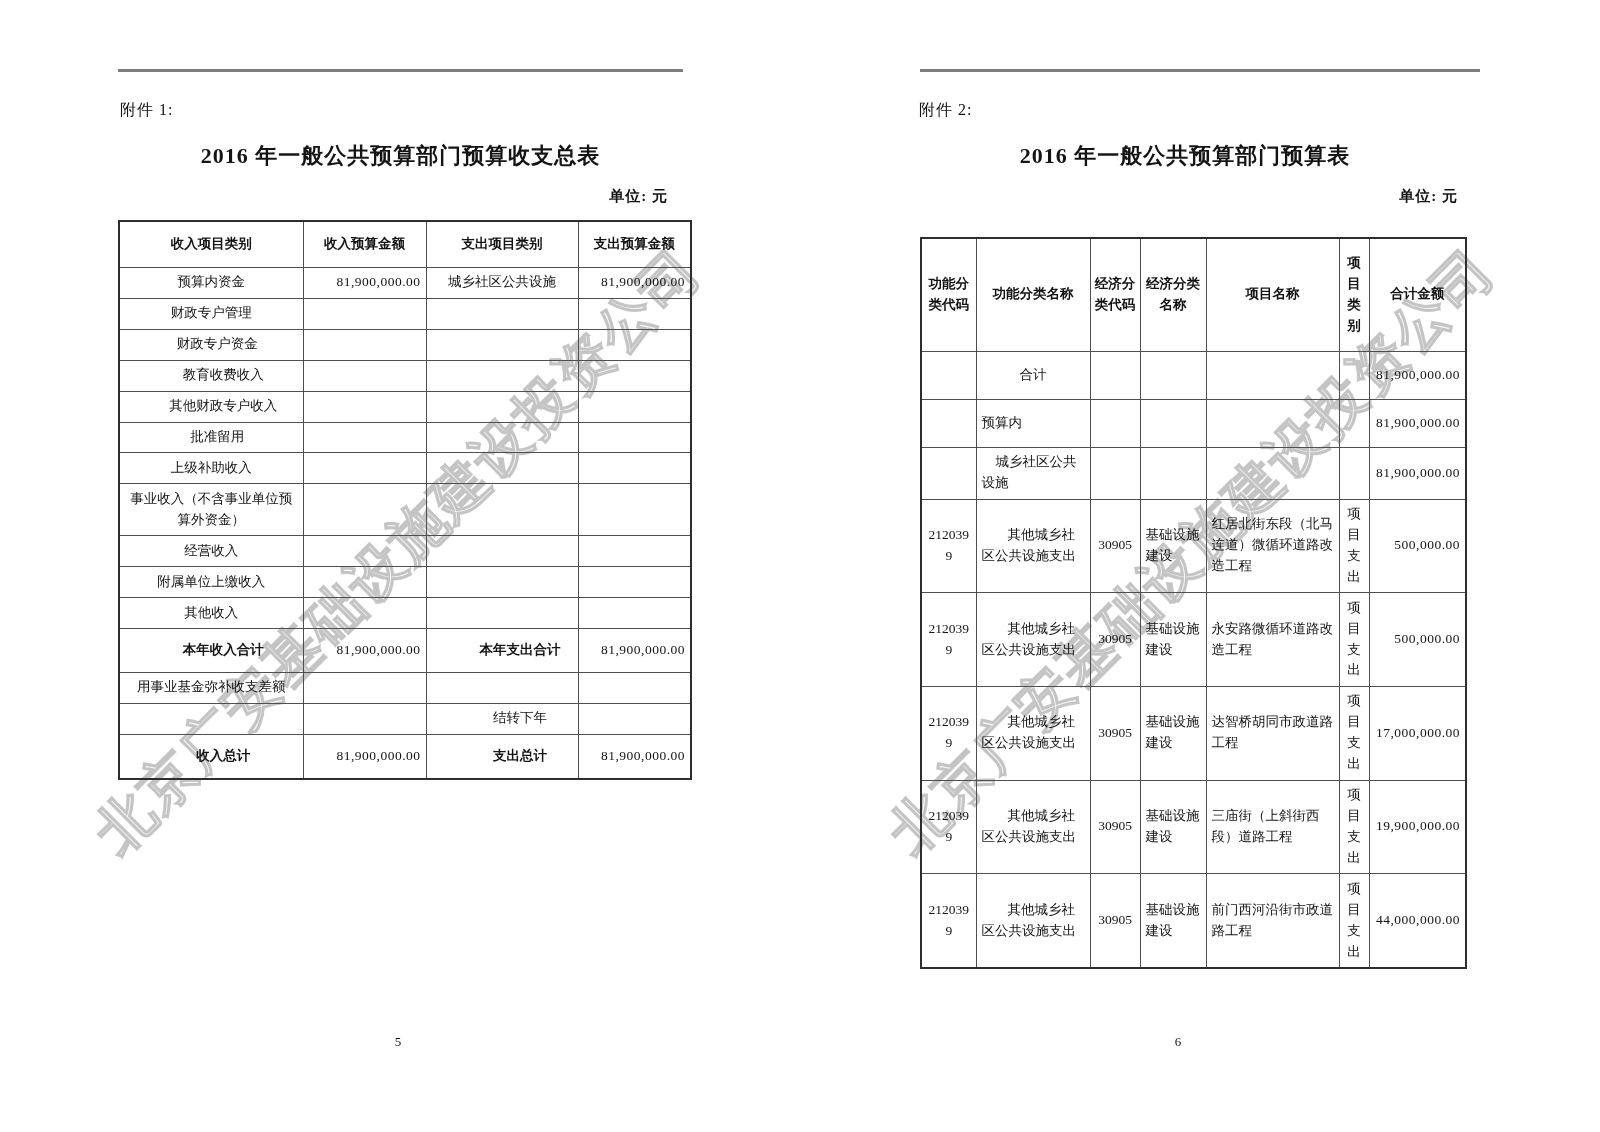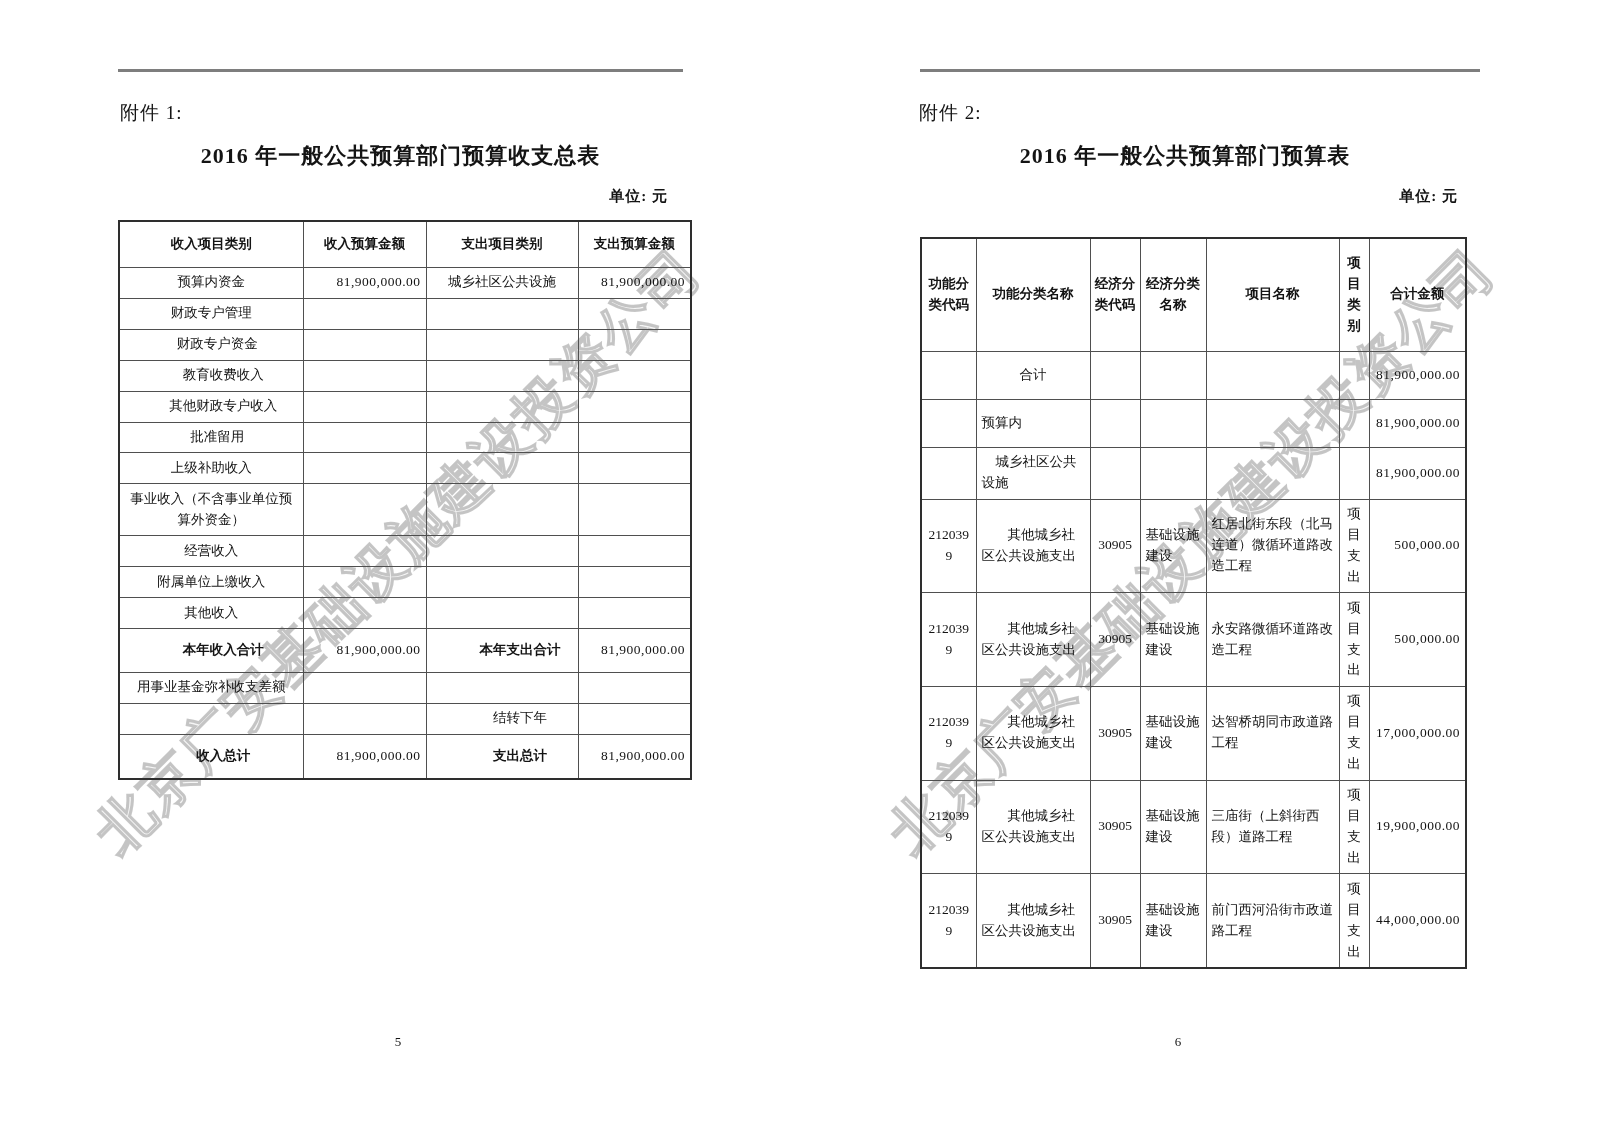--- a/index.html
+++ b/index.html
@@ -10,21 +10,21 @@
     font-family:"Liberation Serif","DejaVu Serif",serif;
   }
   .watermark {
     position:absolute; z-index:0; white-space:nowrap;
     font-size:57px; font-weight:bold; letter-spacing:2px;
     color:rgba(130,130,130,0.08);
     -webkit-text-stroke:1.3px rgba(155,155,155,0.55);
     transform:translate(-50%,-50%) rotate(-45deg);
   }
   .rule { position:absolute; z-index:1; height:3px; background:#7e7e7e; }
-  .attach { position:absolute; z-index:1; font-size:19px; letter-spacing:1px; }
+  .attach { position:absolute; z-index:1; font-size:16px; letter-spacing:1px; }
   .title  { position:absolute; z-index:1; font-weight:bold; font-size:22px; text-align:center; letter-spacing:1px; }
   .unit   { position:absolute; z-index:1; font-weight:bold; font-size:15px; text-align:right; letter-spacing:1px; }
   .pagenum{ position:absolute; z-index:1; font-size:13px; text-align:center; width:20px; }
 
   table.doc {
     position:absolute; z-index:1; border-collapse:collapse; table-layout:fixed;
     background:transparent; border:2px solid #2e2e2e;
   }
   table.doc td, table.doc th {
     border:1px solid #4f4f4f;

